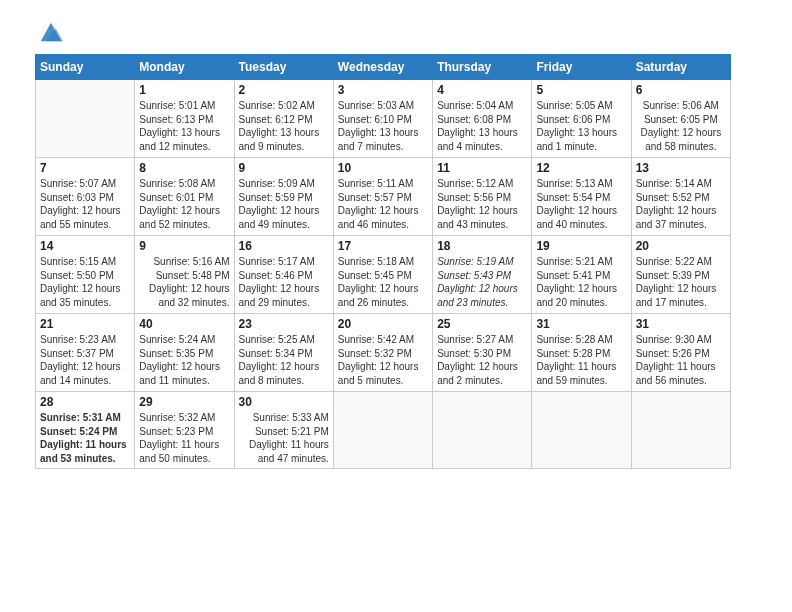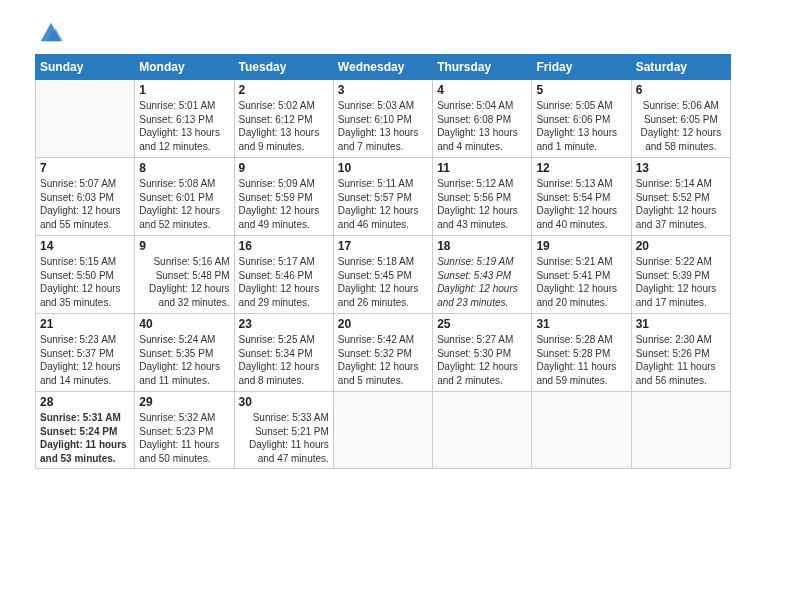--- a/index.html
+++ b/index.html
@@ -312,21 +312,21 @@
           </td>
           <td>
             <span class="day-num">31</span>
             <div class="day-info" style="white-space: pre-line;">Sunrise: 5:28 AM
 Sunset: 5:28 PM
 Daylight: 11 hours
 and 59 minutes.</div>
           </td>
           <td>
             <span class="day-num">31</span>
-            <div class="day-info" style="white-space: pre-line;">Sunrise: 2:30 AM
+            <div class="day-info" style="white-space: pre-line;">Sunrise: 9:30 AM
 Sunset: 5:26 PM
 Daylight: 11 hours
 and 56 minutes.</div>
           </td>
         </tr>
         <tr>
           <td>
             <span class="day-num">28</span>
             <div class="day-info" style="white-space: pre-line; font-weight: bold;">Sunrise: 5:31 AM
 Sunset: 5:24 PM

